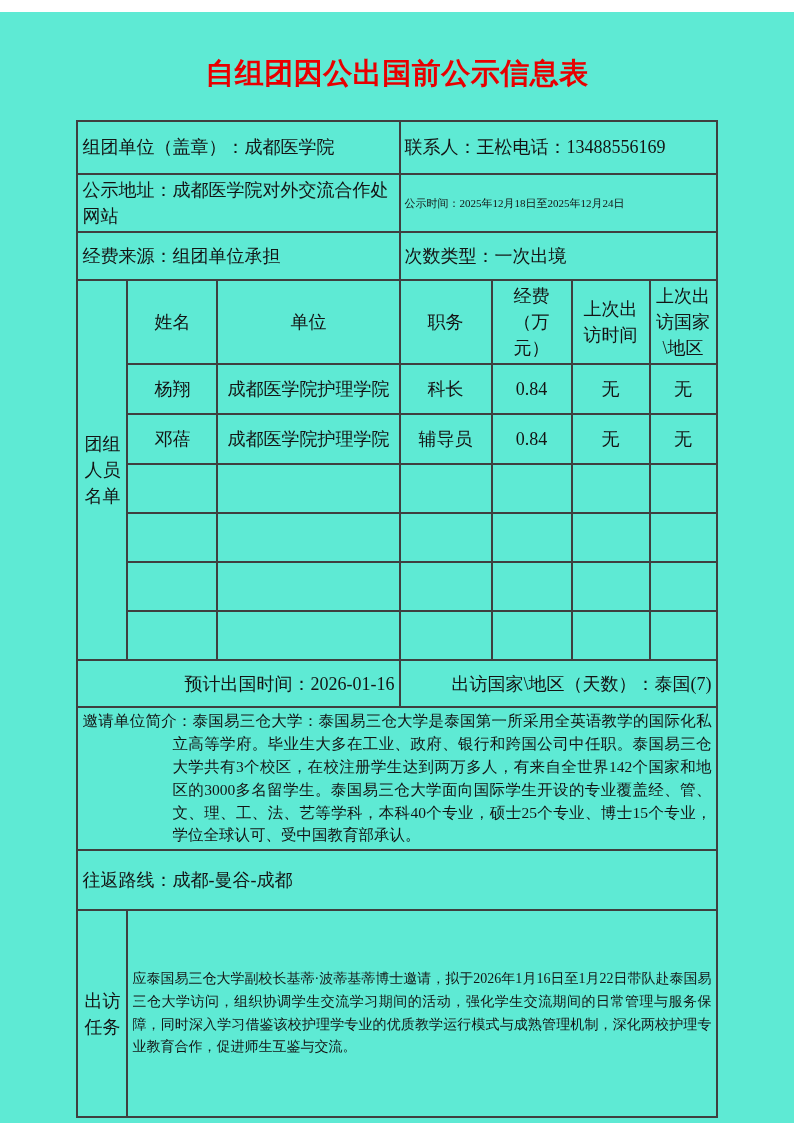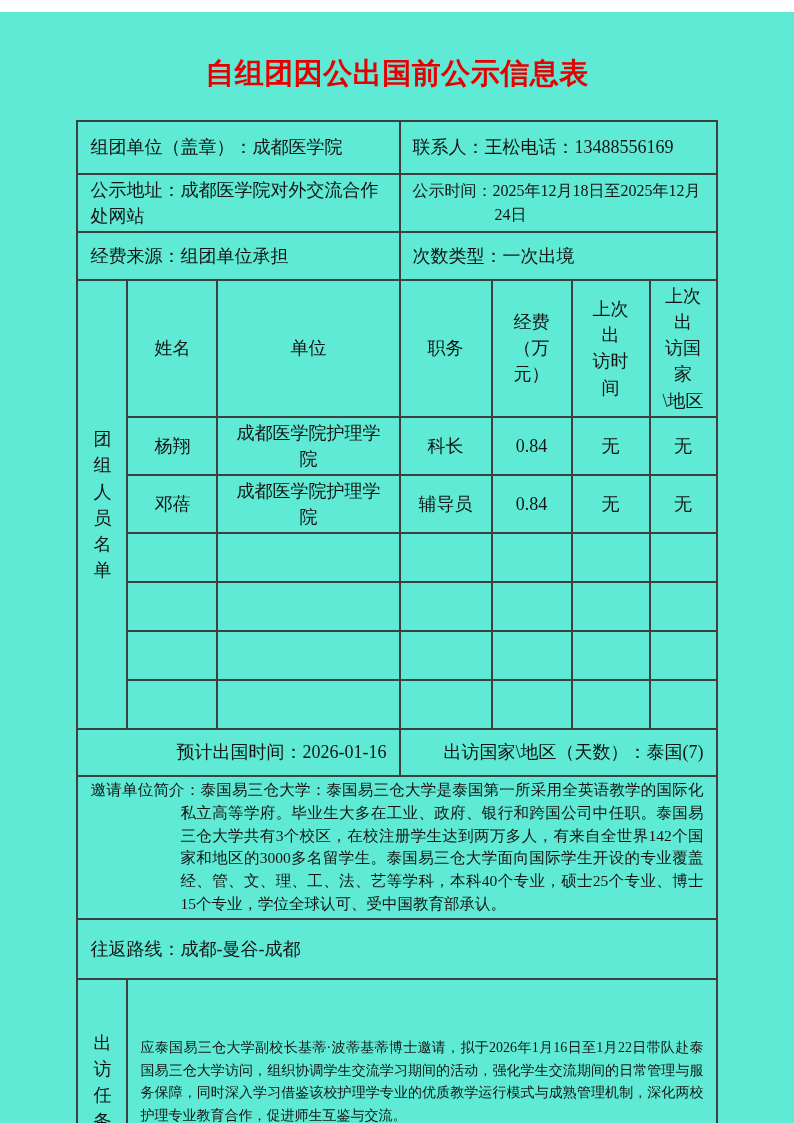--- a/index.html
+++ b/index.html
@@ -14,36 +14,36 @@
     font-size: 29px; font-weight: bold; color: #e80000;
     letter-spacing: 0.5px;
     font-family: "Liberation Serif", "DejaVu Serif", serif;
   }
   table.form {
     width: 639px; margin: 26px auto 0 auto;
     border-collapse: collapse; table-layout: fixed;
   }
   table.form td {
     border: 2px solid #3f3f3f;
-    padding: 2px 12px;
+    padding: 2px 4px;
     font-size: 18px;
     vertical-align: middle;
     line-height: 1.45;
     overflow: hidden;
   }
   
   tr.r1 { height: 53px; } tr.r2 { height: 54px; } tr.r3 { height: 48px; }
   tr.rh { height: 66px; } tr.rm { height: 50px; } tr.re { height: 49px; }
   tr.r11 { height: 47px; text-align: right; } tr.r12 { height: 135px; } tr.r13 { height: 60px; }
   tr.r14 { height: 207px; }
   td.hdr { text-align: center; font-size: 17px; line-height: 1.3; white-space: pre-line; padding: 2px 3px; }
   td.member { text-align: center; font-size: 17px; }
   td.side-label { text-align: center; font-size: 18px; line-height: 1.55; padding: 2px 6px; }
   td.dense { font-size: 16px; }
-  p.hang-time { margin: 0; padding-left: 82px; text-indent: -82px; font-size: 16px; line-height: 1.5; }
+  p.hang-time { margin: 0; padding-left: 82px; text-indent: -82px; font-size: 11px; line-height: 1.5; }
   td.intro-cell { vertical-align: middle; padding: 6px 9px; }
   p.intro-text { margin: 0; font-size: 15.5px; line-height: 1.47; text-align: justify; padding-left: 90px; text-indent: -90px; }
   td.mission-cell { vertical-align: top; padding: 8px 12px; }
   p.mission-text { margin: 0; font-size: 14px; line-height: 1.62; text-align: justify; }
   td.mid17 { font-size: 17px; }
   .split { display: flex; justify-content: flex-start; align-items: center; }
   .nowrap { white-space: nowrap; }
 </style>
 </head>
 <body>

